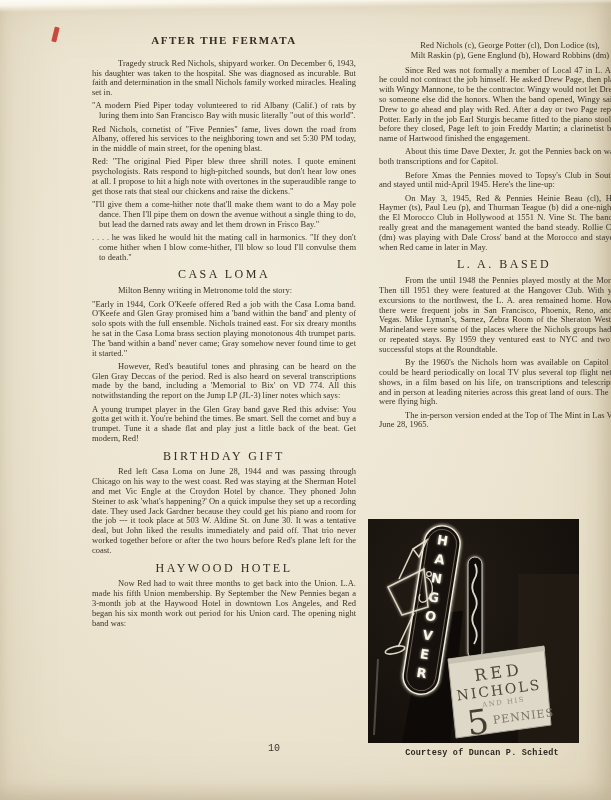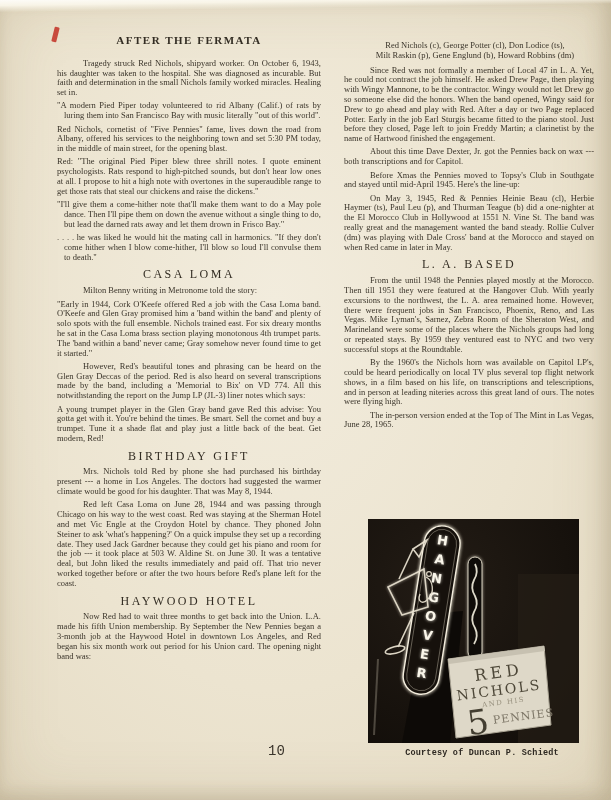--- a/index.html
+++ b/index.html
@@ -5,62 +5,61 @@
   html,body{margin:0;padding:0;background:#e9e7e1;}
   .page{position:relative;width:611px;height:800px;overflow:hidden;
     background:radial-gradient(ellipse at 45% 38%, #f2ecdd 0%, #ece4d0 55%, #e4dac2 100%);
     box-shadow: inset 0 0 60px rgba(140,115,70,0.18), inset -10px 0 18px rgba(110,90,55,0.13), inset 0 -8px 14px rgba(110,90,55,0.10);
     font-family:"Liberation Serif",serif;color:#3a342a;}
   .edge-top{position:absolute;left:-6px;top:-7px;width:630px;height:15px;
     background:linear-gradient(to bottom,#ffffff,#f8f4e7 55%,rgba(248,244,231,0));
     transform:rotate(-0.8deg);}
   .red-mark{position:absolute;left:53px;top:27px;width:5px;height:15px;background:#c43a2e;
     transform:rotate(14deg);border-radius:1px;opacity:.9;}
-  .col{position:absolute;text-align:justify;font-size:8.5px;line-height:9.8px;}
+  .col{position:absolute;text-align:justify;font-size:8.5px;line-height:9.8px;margin-left:35px;}
   #col-left{left:57px;top:36px;width:264px;}
   #col-right{left:344px;top:40px;width:250px;}
   .col p{margin:0 0 3.5px 0;}
   .para{text-indent:26px;}
   .para-flush{text-indent:0;}
   .quote{margin:2px 4px 5px 8px;padding-left:7px;text-indent:-7px;}
   .quote-indent{margin:2px 4px 5px 18px;padding-left:0;text-indent:0;}
   .sec-heading{text-align:center;font-size:12px;letter-spacing:2.5px;margin:8px 0 6px;color:#332d23;white-space:nowrap;}
   .sec-heading.major{font-weight:bold;font-size:11px;letter-spacing:1.5px;margin:0 0 13px;}
   .lineup{margin:1px 0 5px 12px;text-align:center;}
   .photo-wrap{position:absolute;left:368px;top:519px;width:211px;height:224px;}
   .photo-caption{position:absolute;left:368px;top:748px;width:228px;text-align:center;
     font-family:"Liberation Mono",monospace;font-weight:bold;font-size:8.5px;
     letter-spacing:0.2px;color:#2e2922;}
   .page-number{position:absolute;left:268px;top:743px;font-family:"Liberation Mono",monospace;
-    font-size:14px;color:#3b352c;}
+    font-size:10px;color:#3b352c;}
   .neon-letter{font-family:"DejaVu Sans",sans-serif;font-weight:bold;font-size:13px;fill:#faf6ea;text-anchor:middle;}
   .placard-text{font-family:"DejaVu Serif",serif;}
 </style>
 </head>
 <body>
 
 <div class="page">
   <div class="edge-top"></div>
   <div class="red-mark"></div>
 
   <div class="col" id="col-left">
       <div class="sec-heading major">AFTER THE FERMATA</div>
-      <p class="para">Tragedy struck Red Nichols, shipyard worker. On October 6, 1943, his daughter was taken to the hospital. She was diagnosed as incurable. But faith and determination in the small Nichols family worked miracles. Healing set in.</p>
+      <p class="para">Tragedy struck Red Nichols, shipyard worker. On December 6, 1943, his daughter was taken to the hospital. She was diagnosed as incurable. But faith and determination in the small Nichols family worked miracles. Healing set in.</p>
       <p class="quote">"A modern Pied Piper today volunteered to rid Albany (Calif.) of rats by luring them into San Francisco Bay with music literally "out of this world".</p>
       <p class="para-flush">Red Nichols, cornetist of "Five Pennies" fame, lives down the road from Albany, offered his services to the neighboring town and set 5:30 PM today, in the middle of main street, for the opening blast.</p>
       <p class="para-flush">Red: "The original Pied Piper blew three shrill notes. I quote eminent psychologists. Rats respond to high-pitched sounds, but don't hear low ones at all. I propose to hit a high note with overtones in the superaudible range to get those rats that steal our chickens and raise the dickens."</p>
       <p class="quote">"I'll give them a come-hither note that'll make them want to do a May pole dance. Then I'll pipe them on down the avenue without a single thing to do, but lead the darned rats away and let them drown in Frisco Bay."</p>
       <p class="quote">. . . . he was liked he would hit the mating call in harmonics. "If they don't come hither when I blow come-hither, I'll blow so loud I'll convulse them to death."</p>
       <div class="sec-heading">CASA LOMA</div>
       <p class="para">Milton Benny writing in Metronome told the story:</p>
       <p class="para-flush">"Early in 1944, Cork O'Keefe offered Red a job with the Casa Loma band. O'Keefe and Glen Gray promised him a 'band within the band' and plenty of solo spots with the full ensemble. Nichols trained east. For six dreary months he sat in the Casa Loma brass section playing monotonous 4th trumpet parts. The 'band within a band' never came; Gray somehow never found time to get it started."</p>
       <p class="para">However, Red's beautiful tones and phrasing can be heard on the Glen Gray Deccas of the period. Red is also heard on several transcriptions made by the band, including a 'Memorial to Bix' on VD 774. All this notwithstanding the report on the Jump LP (JL-3) liner notes which says:</p>
       <p class="quote-indent">A young trumpet player in the Glen Gray band gave Red this advise: You gotta get with it. You're behind the times. Be smart. Sell the cornet and buy a trumpet. Tune it a shade flat and play just a little back of the beat. Get modern, Red!</p>
       <div class="sec-heading">BIRTHDAY GIFT</div>
-      <p class="para">Mrs. Nichols told Red by phone she had purchased his birthday present --- a home in Los Angeles. The doctors had suggested the warmer climate would be good for his daughter. That was May 8, 1944.</p>
       <p class="para">Red left Casa Loma on June 28, 1944 and was passing through Chicago on his way to the west coast. Red was staying at the Sherman Hotel and met Vic Engle at the Croydon Hotel by chance. They phoned John Steiner to ask 'what's happening?' On a quick impulse they set up a recording date. They used Jack Gardner because they could get his piano and room for the job --- it took place at 503 W. Aldine St. on June 30. It was a tentative deal, but John liked the results immediately and paid off. That trio never worked together before or after the two hours before Red's plane left for the coast.</p>
       <div class="sec-heading">HAYWOOD HOTEL</div>
       <p class="para">Now Red had to wait three months to get back into the Union. L.A. made his fifth Union membership. By September the New Pennies began a 3-month job at the Haywood Hotel in downtown Los Angeles, and Red began his six month work out period for his Union card. The opening night band was:</p>
     </div>
   <div class="col" id="col-right">
       <div class="lineup">
         <div>Red Nichols (c), George Potter (cl), Don Lodice (ts),</div>
         <div>Milt Raskin (p), Gene Englund (b), Howard Robbins (dm)</div>
       </div>
       <p class="para">Since Red was not formally a member of Local 47 in L. A. Yet, he could not contract the job himself. He asked Drew Page, then playing with Wingy Mannone, to be the contractor. Wingy would not let Drew go so someone else did the honors. When the band opened, Wingy said for Drew to go ahead and play with Red. After a day or two Page replaced Potter. Early in the job Earl Sturgis became fitted to the piano stool. Just before they closed, Page left to join Freddy Martin; a clarinetist by the name of Hartwood finished the engagement.</p>

